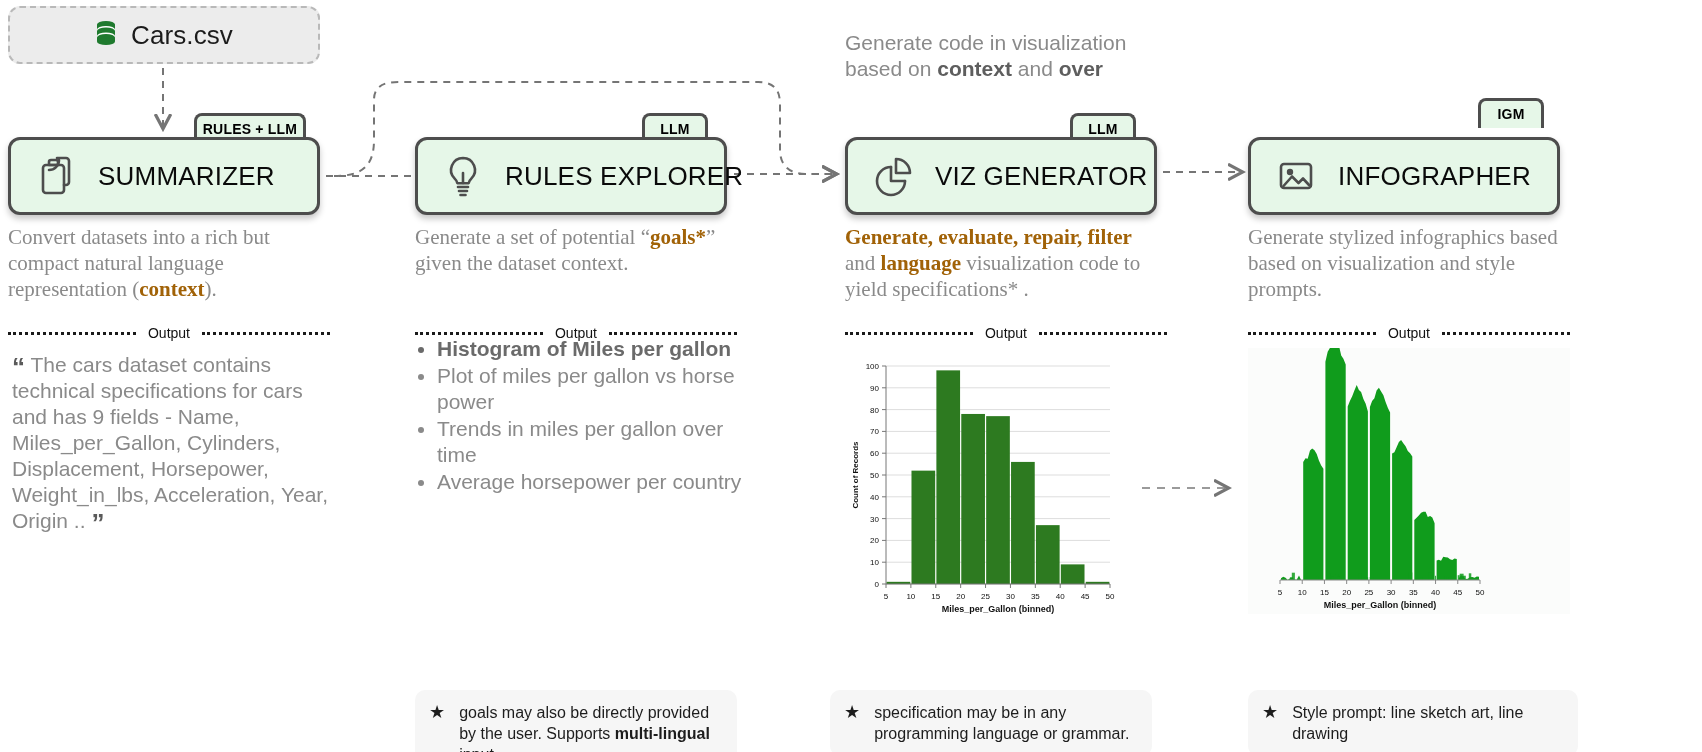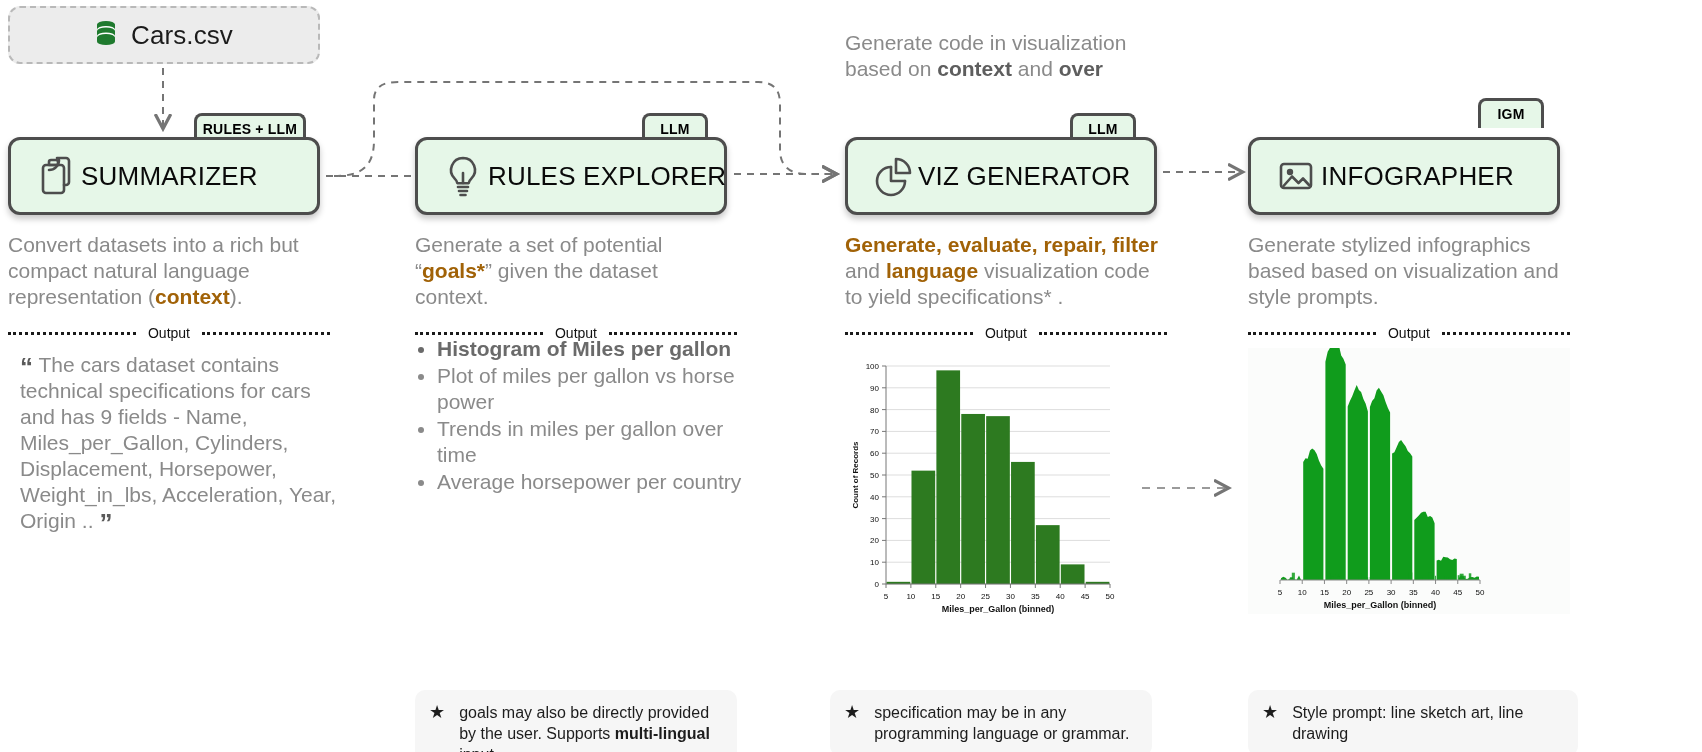--- a/index.html
+++ b/index.html
@@ -39,21 +39,21 @@
   .stage {
     position: absolute;
     top: 137px;
     width: 312px;
     height: 78px;
     background: #e6f7e8;
     border: 3px solid #4d4d4d;
     border-radius: 12px;
     display: flex;
     align-items: center;
-    gap: 4px;
+    gap: 21px;
     padding-left: 24px;
     box-shadow: 0 4px 6px rgba(0,0,0,0.22);
     z-index: 3;
   }
   .stage .stage-title {
     font-size: 26px;
     color: #0a0a0a;
     letter-spacing: 0.2px;
     white-space: nowrap;
   }
@@ -79,25 +79,26 @@
     color: #000000;
     letter-spacing: 0.2px;
     white-space: nowrap;
     position: relative;
     top: -1px;
   }
 
   
   .desc {
     position: absolute;
-    top: 232px;
+    top: 224px;
     width: 322px;
     font-size: 21px;
     line-height: 26px;
     color: #8a8a8a;
+    font-family: Liberation Serif, serif;
   }
   .desc b { color: #a16207; font-weight: bold; }
 
   
   .divider {
     position: absolute;
     width: 322px;
     display: flex;
     align-items: center;
     gap: 8px;
@@ -251,21 +252,21 @@
       </svg>
     </span>
     <span class="stage-title">SUMMARIZER</span>
   </div>
   <div class="desc" style="left:8px;">Convert datasets into a rich but compact natural language representation (<b>context</b>).</div>
   <div class="divider" style="left:8px; top:325px;">
     <span class="rule"></span>
     <span class="dlabel">Output</span>
     <span class="rule"></span>
   </div>
-  <div class="quote-block" style="left:20px; top:352px;">
+  <div class="quote-block" style="left:12px; top:352px;">
     <span class="quote-mark">“</span>
     <span>The cars dataset contains technical specifications for cars and has 9 fields - Name, Miles_per_Gallon, Cylinders, Displacement, Horsepower, Weight_in_lbs, Acceleration, Year, Origin ..</span>
     <span class="quote-mark">”</span>
   </div>
 
   <div class="tab" style="left:642px; top:113px; width:66px;">
     <span class="tab-label">LLM</span>
   </div>
   <div class="stage" style="left:415px;">
     <span class="icon-wrap">

